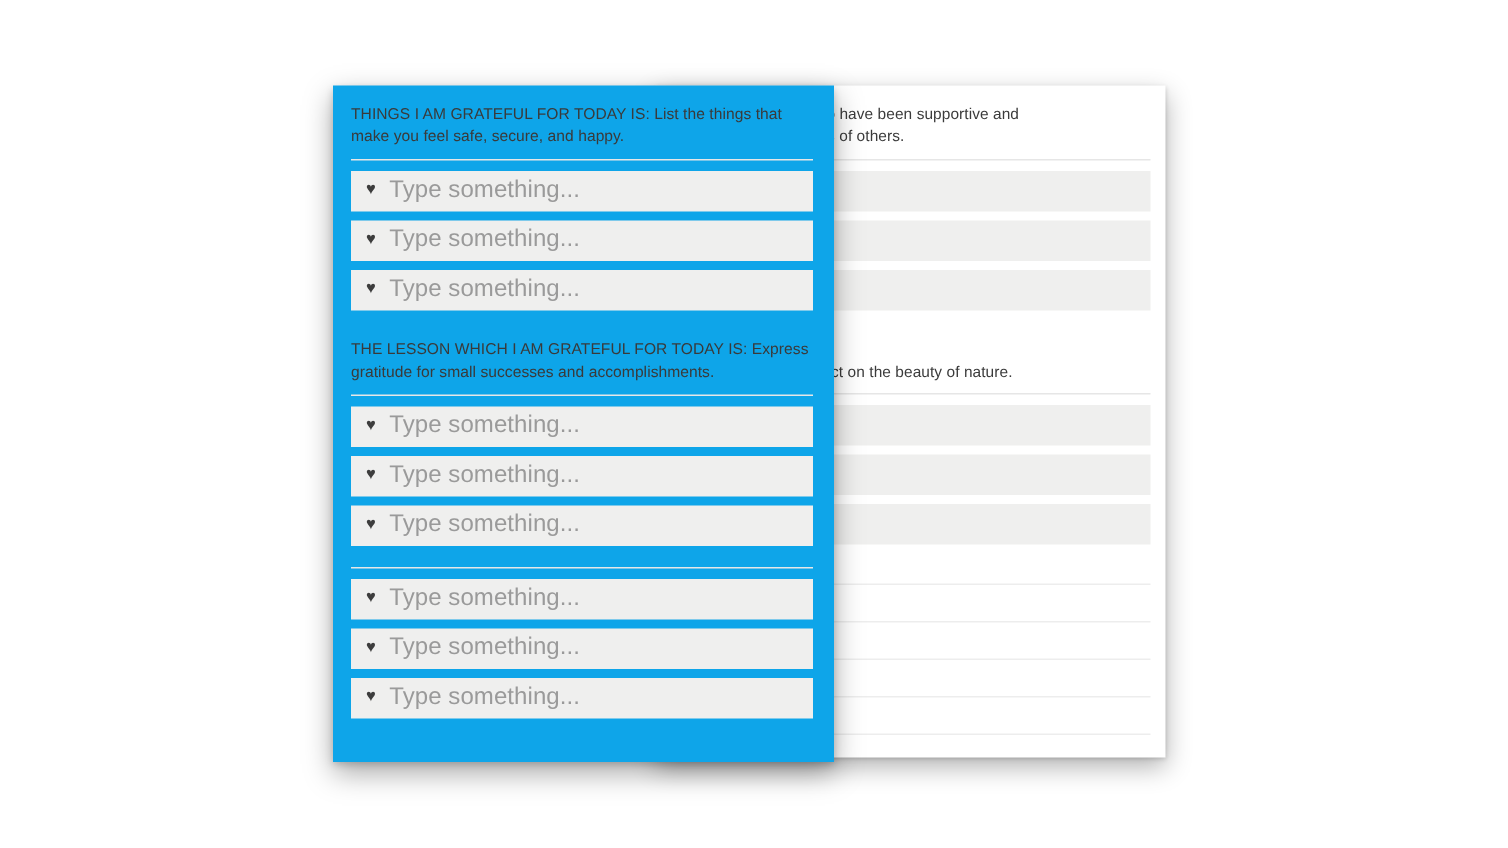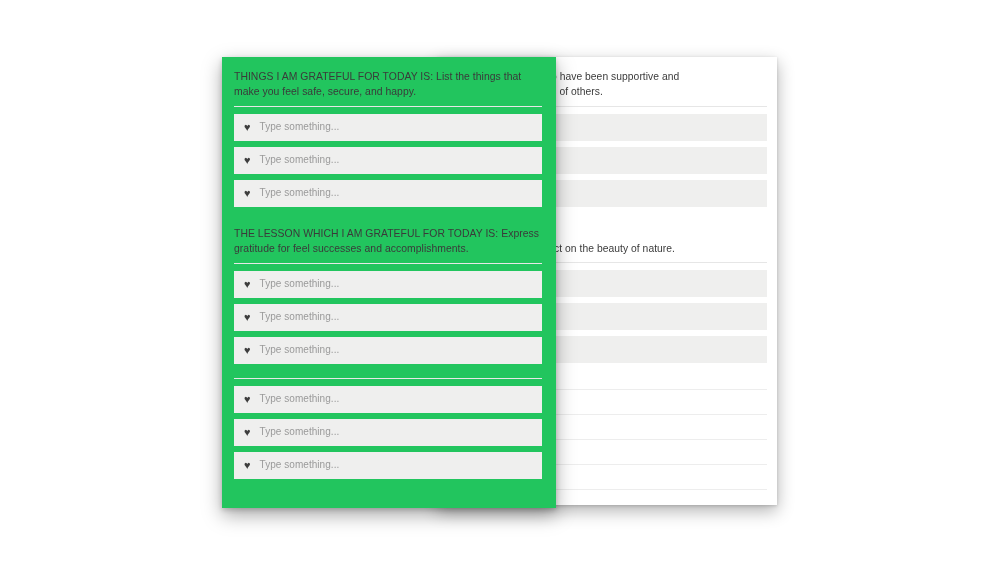--- a/index.html
+++ b/index.html
@@ -72,21 +72,21 @@
     margin-bottom: 24px;
   }
 
   
   .card-front {
     position: absolute;
     left: 222px;
     top: 57px;
     width: 334px;
     height: 451px;
-    background: #22c55e;
+    background: #0ea5e9;
     box-shadow: 0 7px 18px rgba(0,0,0,0.34), 0 2px 5px rgba(0,0,0,0.18);
     z-index: 2;
     padding: 0 14px 0 12px;
     overflow: hidden;
   }
 
   .fs-section { padding-top: 8px; }
   .fs-section:first-child { padding-top: 7px; }
 
   .fs-header {
@@ -115,21 +115,21 @@
   .heart-icon {
     font-size: 11px;
     line-height: 1;
     color: #3d3d3d;
     margin-right: 9px;
     flex: 0 0 auto;
     transform: translateY(-0.5px);
   }
 
   .fs-placeholder {
-    font-size: 10px;
+    font-size: 16px;
     color: #9a9a9a;
     letter-spacing: 0.05px;
     line-height: 1;
   }
 </style>
 </head>
 <body>
 
 <div id="stage">
 
@@ -183,21 +183,21 @@
         <span class="heart-icon">♥</span>
         <span class="fs-placeholder">Type something...</span>
       </div>
       <div class="fs-field">
         <span class="heart-icon">♥</span>
         <span class="fs-placeholder">Type something...</span>
       </div>
     </div>
 
     <div class="fs-section">
-      <div class="fs-header">THE LESSON WHICH I AM GRATEFUL FOR TODAY IS: Express gratitude for feel successes and accomplishments.</div>
+      <div class="fs-header">THE LESSON WHICH I AM GRATEFUL FOR TODAY IS: Express gratitude for small successes and accomplishments.</div>
       <div class="fs-divider"></div>
 
       <div class="fs-field">
         <span class="heart-icon">♥</span>
         <span class="fs-placeholder">Type something...</span>
       </div>
       <div class="fs-field">
         <span class="heart-icon">♥</span>
         <span class="fs-placeholder">Type something...</span>
       </div>

